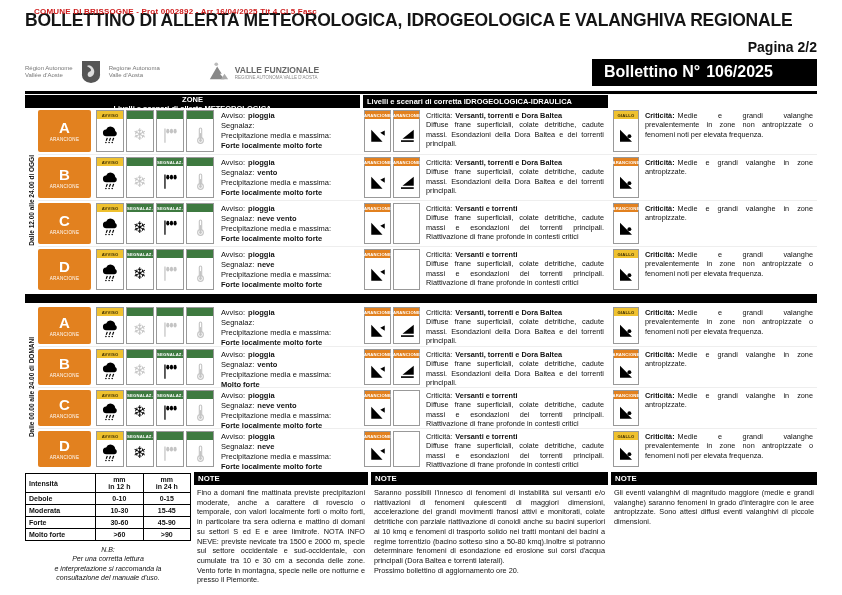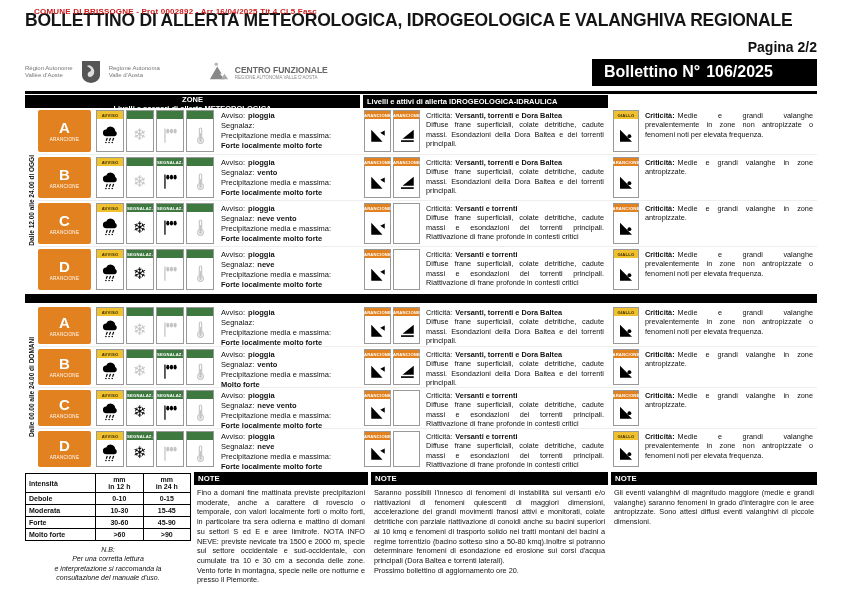--- a/index.html
+++ b/index.html
@@ -105,38 +105,38 @@
       </svg>
       <div class="logo-txt right">Regione Autonoma
 Valle d'Aosta</div>
       <div class="cf">
         <svg width="22" height="22" viewBox="0 0 24 24">
           <circle cx="9" cy="3.5" r="2" fill="#bbb"></circle>
           <path d="M2 20 L10 6 L15 14 L13 14 L18 20 Z" fill="#888"></path>
           <path d="M14 20 L18 14 L22 20 Z" fill="#aaa"></path>
         </svg>
         <div>
-          <div class="cf-title">CENTRO FUNZIONALE</div>
+          <div class="cf-title">VALLE FUNZIONALE</div>
           <div class="cf-sub">REGIONE AUTONOMA VALLE D'AOSTA</div>
         </div>
       </div>
     </div>
     <div class="bulletin-box">
       <span class="bulletin-label">Bollettino N°</span>
       <span class="bulletin-number">106/2025</span>
     </div>
   </div>
 
   <div class="thead">
     <div class="th-seg th-g1">
       <span class="th-zone">ZONE</span>
       <span>Livelli e scenari di allerta METEOROLOGICA</span>
     </div>
     <div class="gap3"></div>
-    <div class="th-seg th-g2">Livelli e attivi di allerta IDROGEOLOGICA-IDRAULICA</div>
+    <div class="th-seg th-g2">Livelli e scenari di corretta IDROGEOLOGICA-IDRAULICA</div>
     <div class="gap4"></div>
   </div>
 
   <div id="sections">
       <div class="section sec-0">
         <div class="period">
           <span>Dalle 12.00 alle 24.00 di OGGI</span>
         </div>
         <div class="row">
           <div class="col-zone">

